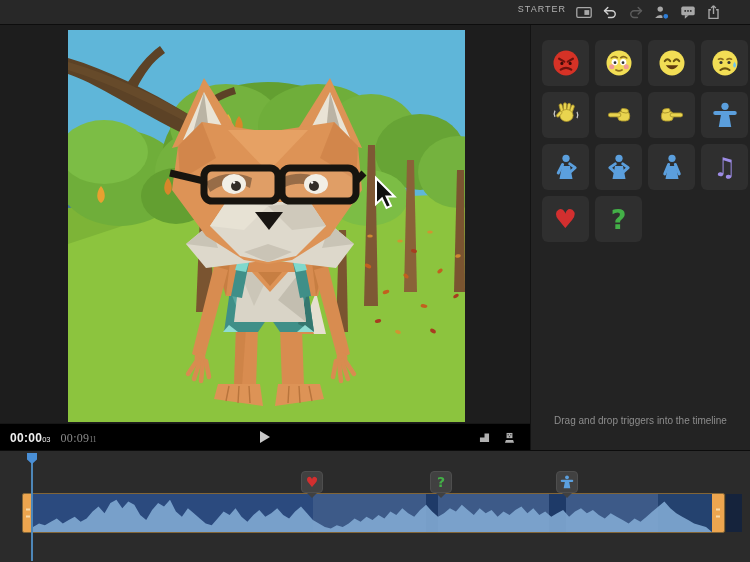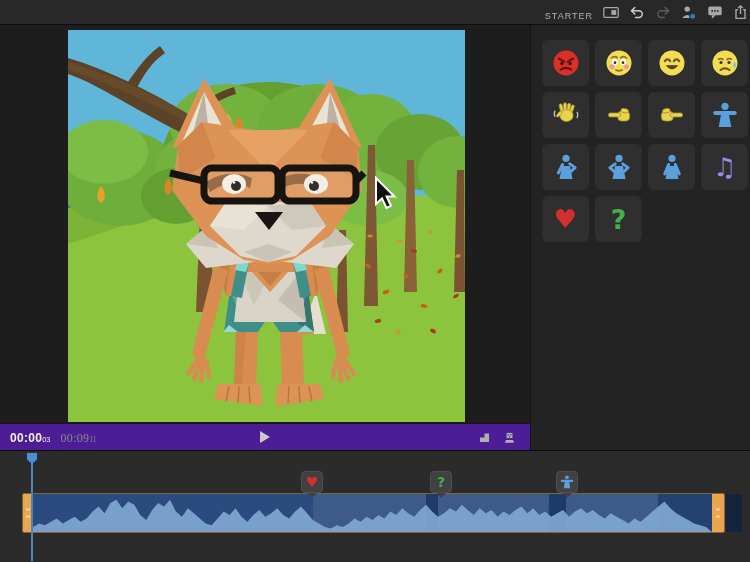--- a/index.html
+++ b/index.html
@@ -9,31 +9,31 @@
 
   
   .topbar { position:absolute; left:0; top:0; width:750px; height:25px; background:#282828;
             border-bottom:1px solid #0d0d0d; display:flex; align-items:center; }
   .topbar-left { display:flex; align-items:center; gap:12px; padding-left:10px; }
   .home-btn { width:18px; height:18px; display:flex; align-items:center; justify-content:center; cursor:pointer; }
   .tab { position:relative; height:25px; display:flex; align-items:center; }
   .tab span { color:#e8e8e8; font-size:11px; font-weight:bold; }
   .tab::after { content:""; position:absolute; left:0; right:0; bottom:3px; height:2px; background:#e2e2e2; }
   .topbar-title { position:absolute; left:0; right:0; text-align:center; font-size:11px; color:#979797; pointer-events:none; }
-  .topbar-right { margin-left:auto; display:flex; align-items:flex-end; gap:9px; padding-right:1px; z-index:2; }
+  .topbar-right { margin-left:auto; display:flex; align-items:flex-start; gap:9px; padding-right:28px; z-index:2; }
   .plan-label { font-size:9px; letter-spacing:1px; color:#b2b2b2; }
   .tb-icon { width:17px; height:17px; display:flex; align-items:center; justify-content:center; cursor:pointer; }
 
   
   .main { position:absolute; top:25px; left:0; width:750px; height:425px; display:flex; }
   .stage-panel { position:relative; width:530px; height:425px; background:#1d1d1d; }
   .scene-wrap { position:absolute; left:68px; top:5px; width:397px; height:392px; }
   .scene-wrap svg { display:block; }
 
-  .transport { position:absolute; left:0; bottom:0; width:530px; height:27px; background:#4c1d95;
+  .transport { position:absolute; left:0; bottom:0; width:530px; height:27px; background:#000000;
                border-top:1px solid #161616; display:flex; align-items:center; }
   .timecode { display:flex; align-items:baseline; gap:10px; padding-left:10px; }
   .tc-main { font-size:12px; font-weight:bold; color:#efefef; letter-spacing:.3px; }
   .tc-sub  { font-size:7.5px; color:#efefef; }
   .tc-dur .tc-main, .tc-dur .tc-sub { color:#8a8a8a; font-weight:normal;font-family:Liberation Serif, serif; }
   .play-btn { position:absolute; left:50%; top:50%; transform:translate(-50%,-50%); width:20px; height:20px;
               display:flex; align-items:center; justify-content:center; cursor:pointer; }
   .transport-icons { position:absolute; right:12px; top:0; height:100%; display:flex; align-items:center; gap:8px; }
 
   .triggers-panel { position:relative; width:220px; height:425px; background:#232323; border-left:1px solid #131313; }
@@ -456,20 +456,21 @@
             <span style="display: flex;">
               <span class="glyph-icon" style="font-size:26px;color:#d22f2f">♥</span>
             </span>
           </div>
           <div class="trigger-btn">
             <span style="display: flex;">
               <span class="glyph-icon" style="font-size:27px;color:#43b047;font-weight:bold">?</span>
             </span>
           </div>
         </div>
+      <div class="triggers-hint">Drag and drop triggers into the timeline</div>
     </div>
   </div>
 
   <div class="timeline">
     <div class="playhead-head" id="playhead-head" style="left: 27px;"></div>
     <div class="playhead-line" id="playhead-line" style="left: 31px;"></div>
     <div class="clip">
       <div class="clip-handle left">
           <div class="grip"></div>
         </div>

